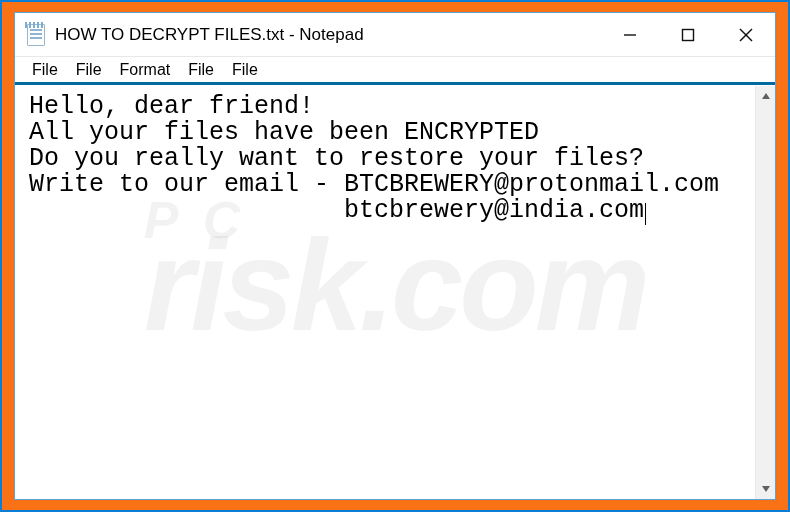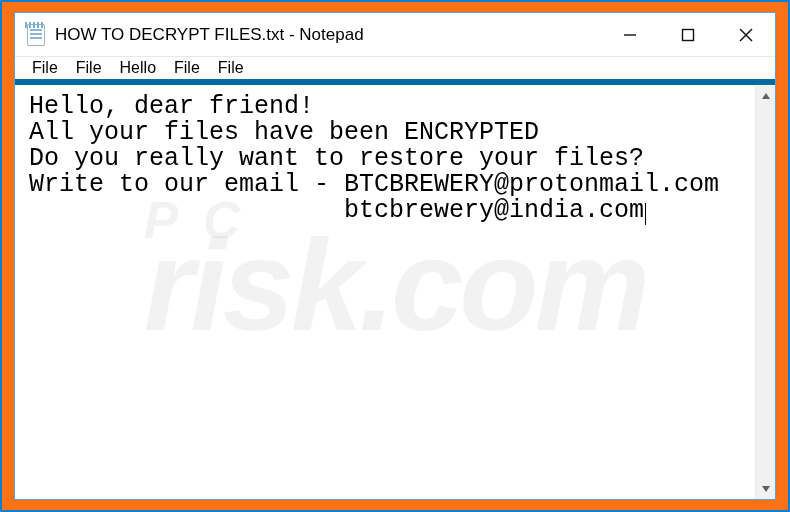--- a/index.html
+++ b/index.html
@@ -68,21 +68,21 @@
       display: flex; align-items: center; justify-content: center;
       color: #111;
     }
     .win-btn svg { width: 14px; height: 14px; }
     .menubar {
       height: 28px;
       display: flex;
       align-items: center;
       padding-left: 8px;
       gap: 0;
-      border-bottom: 6px solid #0369a1;
+      border-bottom: 3px solid #0369a1;
     }
     .menu-item {
       font-size: 16px;
       padding: 2px 9px;
       color: #000;
     }
     .content-wrap {
       position: absolute;
       left: 0; right: 0;
       top: 73px; bottom: 0;
@@ -164,21 +164,21 @@
               <line x1="1" y1="1" x2="13" y2="13" stroke="currentColor" stroke-width="1.4"></line>
               <line x1="13" y1="1" x2="1" y2="13" stroke="currentColor" stroke-width="1.4"></line>
             </svg>
         </div>
       </div>
     </div>
 
     <div class="menubar">
       <span class="menu-item">File</span>
       <span class="menu-item">File</span>
-      <span class="menu-item">Hello</span>
+      <span class="menu-item">Format</span>
       <span class="menu-item">File</span>
       <span class="menu-item">File</span>
     </div>
 
     <div class="content-wrap">
       <div class="text-area"><span>Hello, dear friend!</span>
 <span>All your files have been ENCRYPTED</span>
 <span>Do you really want to restore your files?</span>
 <span>Write to our email - BTCBREWERY@protonmail.com</span>
 <span>                     btcbrewery@india.com</span><span class="caret"></span></div>

